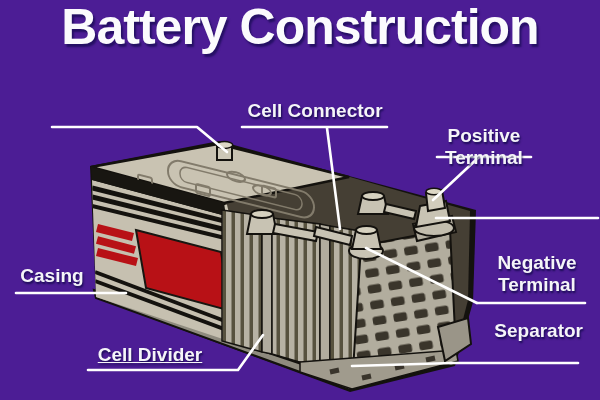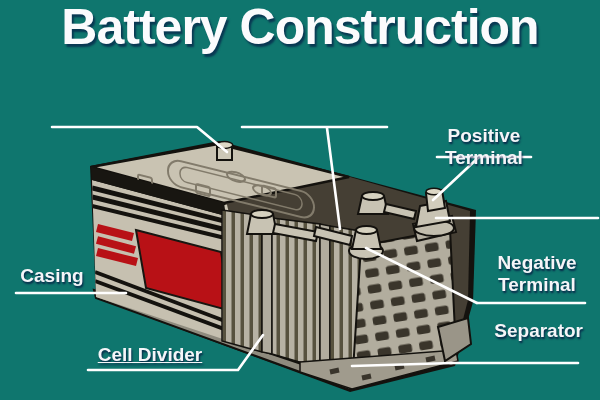--- a/index.html
+++ b/index.html
@@ -5,21 +5,21 @@
   html, body {
     margin: 0;
     padding: 0;
     background: #0546f2;
   }
   #stage {
     position: relative;
     width: 600px;
     height: 400px;
     overflow: hidden;
-    background: #0f766e;
+    background: #4c1d95;
     font-family: "Liberation Sans", sans-serif;
   }
   #title {
     position: absolute;
     top: -6px;
     left: 0;
     width: 600px;
     text-align: center;
     font-size: 50px;
     font-weight: bold;
@@ -157,20 +157,21 @@
       <path d="M450,363 H578"></path>
       <path d="M452,363 L352,366"></path>
       <path d="M16,293 H126"></path>
       <path d="M88,370 H238 L263,335"></path>
     </g>
   </svg>
 
   <div id="title">Battery Construction</div>
 
 
+  <div class="lbl nowrap" style="left:235px; top:100px; width:160px;">Cell Connector</div>
 
   <div class="lbl" style="left:424px; top:125px; width:120px;text-align:center;">Positive Terminal</div>
 
 
   <div class="lbl" style="left:476px; top:252px; width:122px;">Negative Terminal</div>
 
   <div class="lbl nowrap" style="left:443px; top:320px; width:140px;text-align:right;">Separator</div>
 
   <div class="lbl nowrap" style="left:10px;  top:265px; width:84px;">Casing</div>
 

